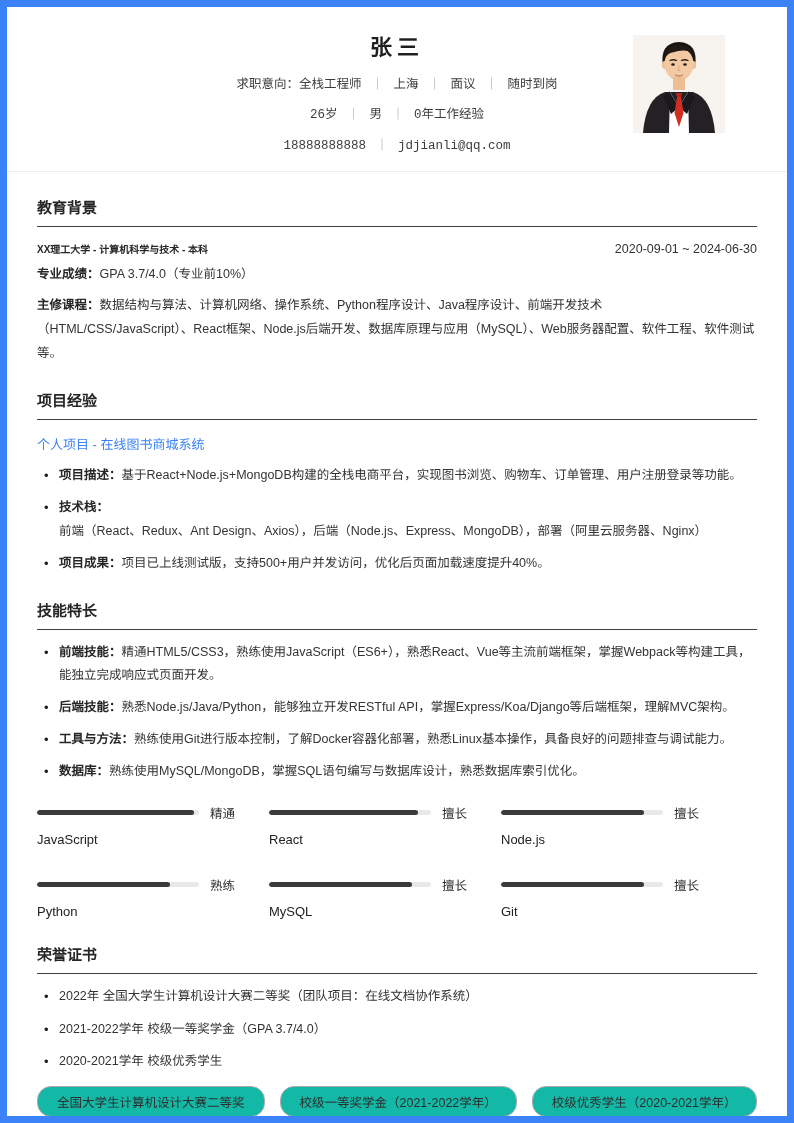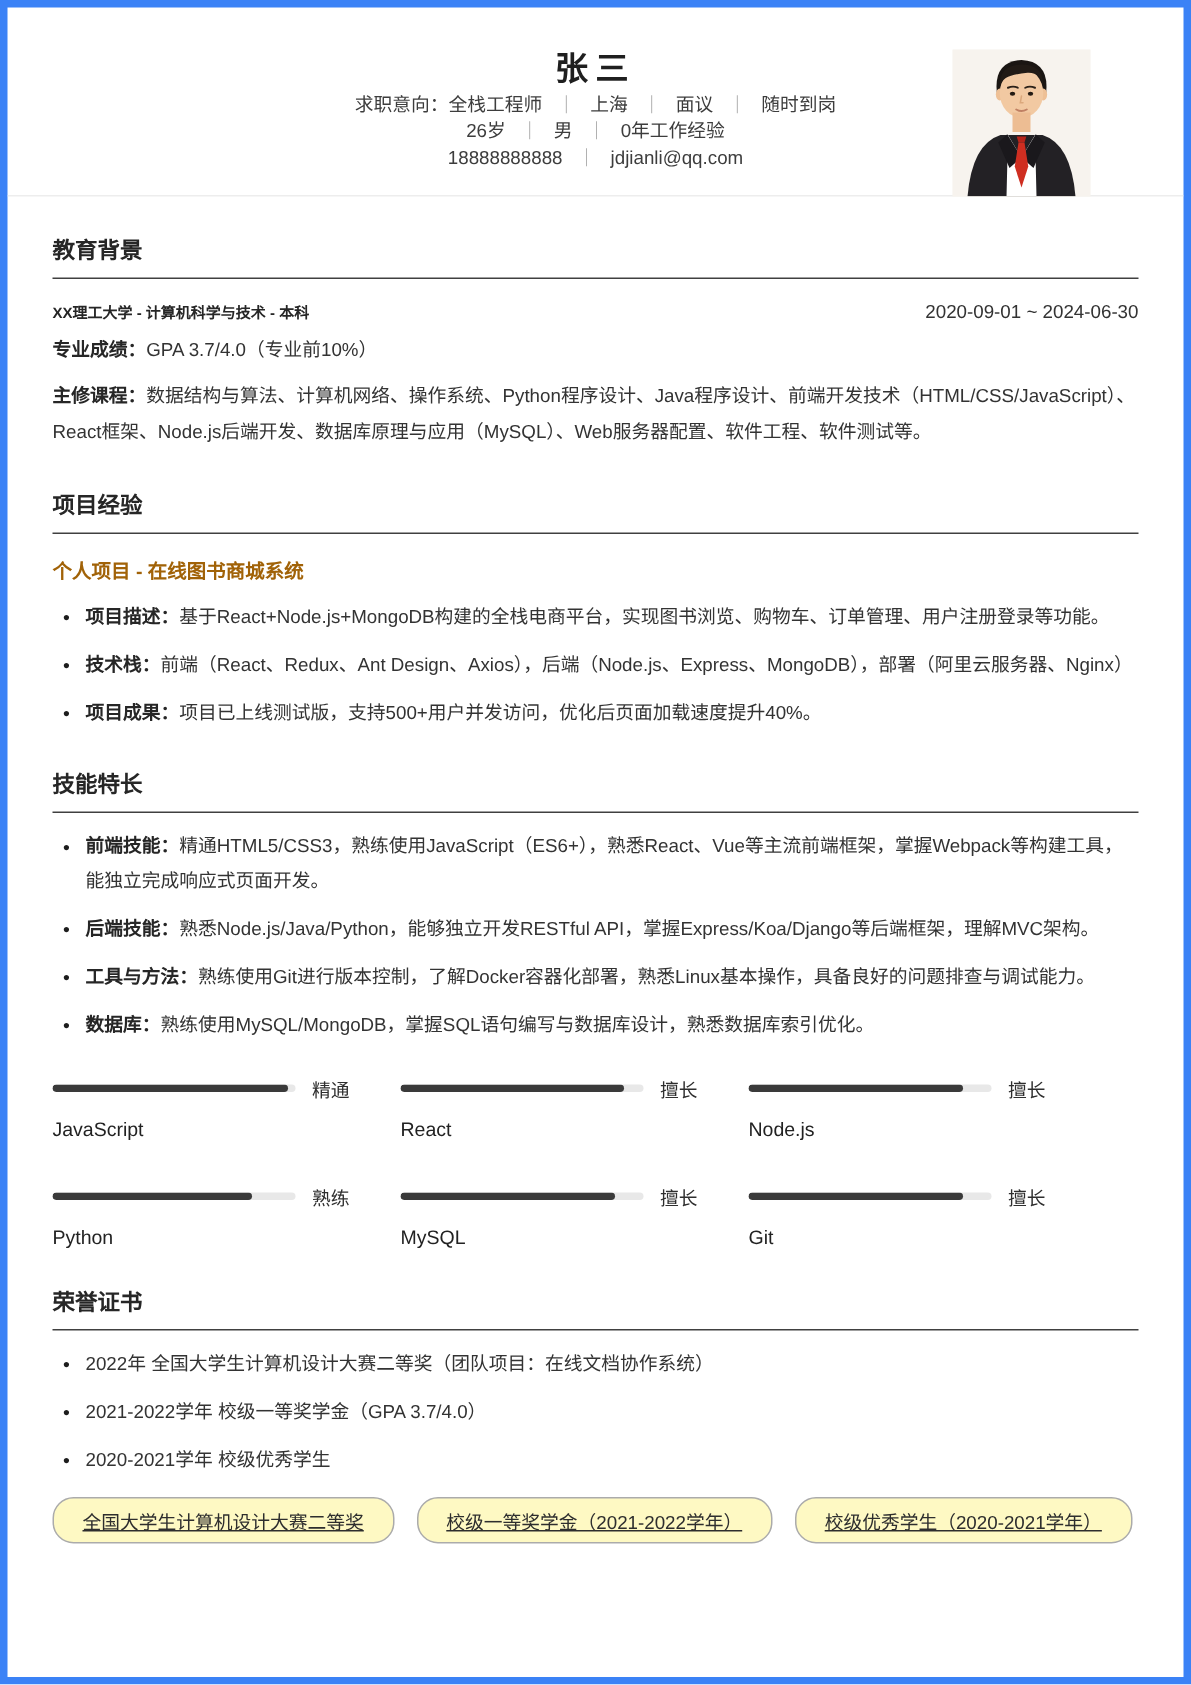--- a/index.html
+++ b/index.html
@@ -1,46 +1,46 @@
 <!DOCTYPE html>
 <html lang="zh-CN"><head>
 <meta charset="utf-8">
 <style>
   * { margin:0; padding:0; box-sizing:border-box; }
   html,body { background:#fff; }
   body { font-family:"Liberation Sans","DejaVu Sans",sans-serif; color:#333; }
   .page {
     position:relative; width:794px; height:1123px; margin:0 auto;
-    background:#fff; border:5px solid #3b82f6; overflow:hidden;
+    background:#fff; border:7px solid #3b82f6; overflow:hidden;
   }
   
   .header { position:relative; padding:26px 30px 0 30px; text-align:center; }
   .name { font-size:22px; font-weight:bold; color:#1f1f1f; letter-spacing:5px; line-height:1.4; }
-  .info-line { font-size:12.5px; color:#3d3d3d; line-height:1.4; }
+  .info-line { margin-top:13px; font-size:12.5px; color:#3d3d3d; line-height:1.4;font-family:Liberation Mono, monospace; }
   .info-line .sep { color:#9a9a9a; margin:0 10px; font-size:12px; }
   .photo {
     position:absolute; top:28px; right:62px; width:92px; height:98px;
     overflow:hidden; background:#f7f3ee;
   }
   .header-divider { border:none; border-top:1px solid #ededed; margin-top:16px; }
   
   .content { padding:0 30px; }
   .section { margin-top:24px; }
   .section-title {
     font-size:15px; font-weight:bold; color:#262626;
     padding-bottom:9px; border-bottom:1.5px solid #404040;
   }
   
   .edu-head { display:flex; justify-content:space-between; align-items:baseline; margin-top:14px; }
   .edu-school { font-size:10px; font-weight:bold; color:#262626; }
   .edu-date { font-size:12.5px; color:#333; }
   .field-line { margin-top:7px; font-size:12.5px; line-height:1.9; color:#333; }
   .field-line b { color:#262626; }
   
-  .subheading { margin-top:14px; font-size:13px; font-weight:bold; color:#a16207; }
+  .subheading { margin-top:14px; font-size:13px; font-weight:normal; color:#3b82f6; }
   ul.bullets { list-style:none; margin-top:11px; }
   ul.bullets li {
     position:relative; padding-left:22px; margin-bottom:9px;
     font-size:12.5px; line-height:1.85; color:#333;
   }
   ul.bullets li::before {
     content:"•"; position:absolute; left:7px; top:0; color:#1d1d1d; font-size:13px;
   }
   ul.bullets li b { color:#262626; }
   
@@ -53,22 +53,22 @@
   .skill-track {
     flex:0 0 162px; height:5px; background:#e8e8e8; border-radius:3px;
     position:relative; overflow:hidden;
   }
   .skill-fill { position:absolute; left:0; top:0; bottom:0; background:#3a3a3a; border-radius:3px; }
   .skill-level { margin-left:11px; font-size:12.5px; color:#2e2e2e; white-space:nowrap; }
   .skill-name { margin-top:10px; font-size:13px; color:#222; }
   
   .badge-row { display:flex; margin-top:13px; }
   .badge {
-    border:1px solid #ababab; border-radius:14px; background:#fef9c3;
-    padding:5px 19px; margin-right:15px; font-size:12.5px; color:#2e2e2e; white-space:nowrap;text-decoration:underline;
+    border:1px solid #ababab; border-radius:14px; background:#14b8a6;
+    padding:5px 19px; margin-right:15px; font-size:12.5px; color:#2e2e2e; white-space:nowrap;
   }
 </style>
 </head>
 <body>
 
 <div class="page">
 
   <div class="header">
     <div class="name">张三</div>
 

